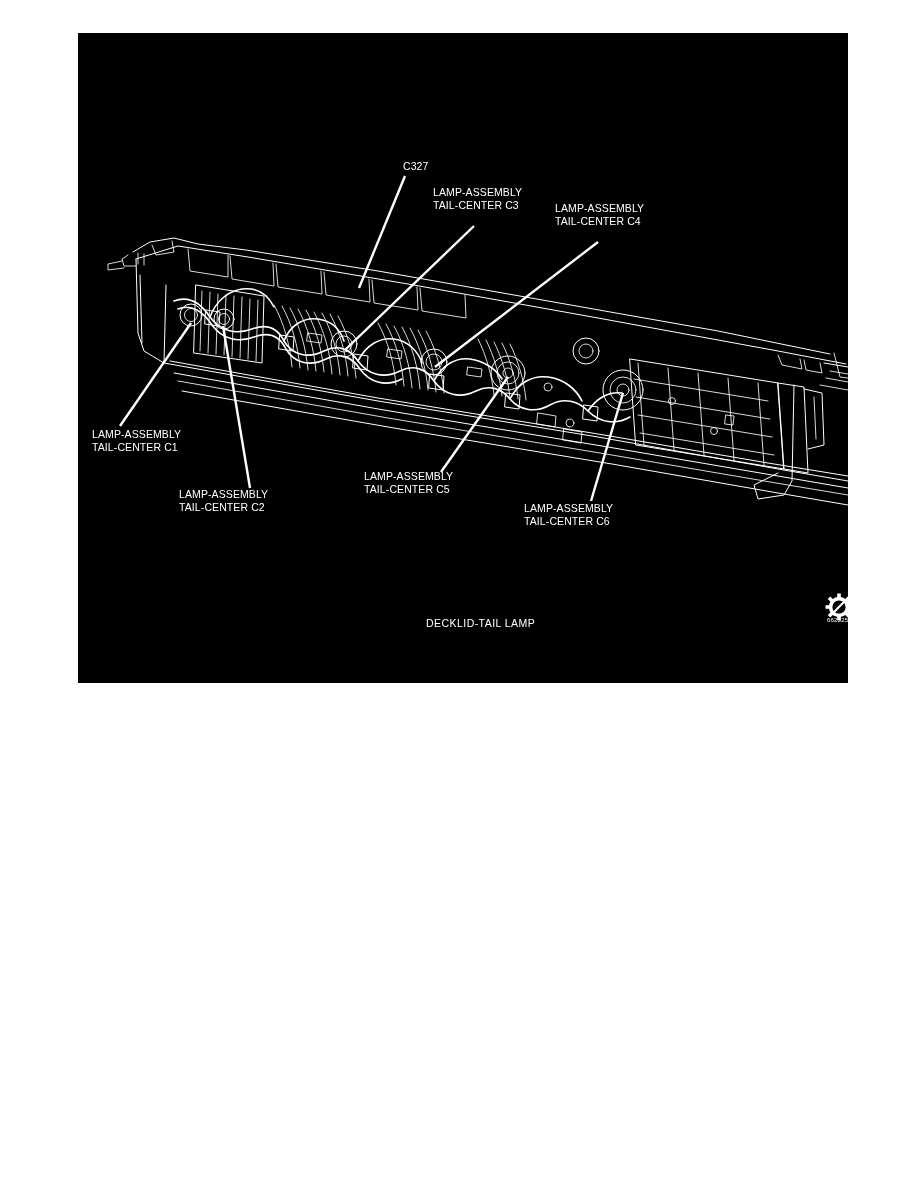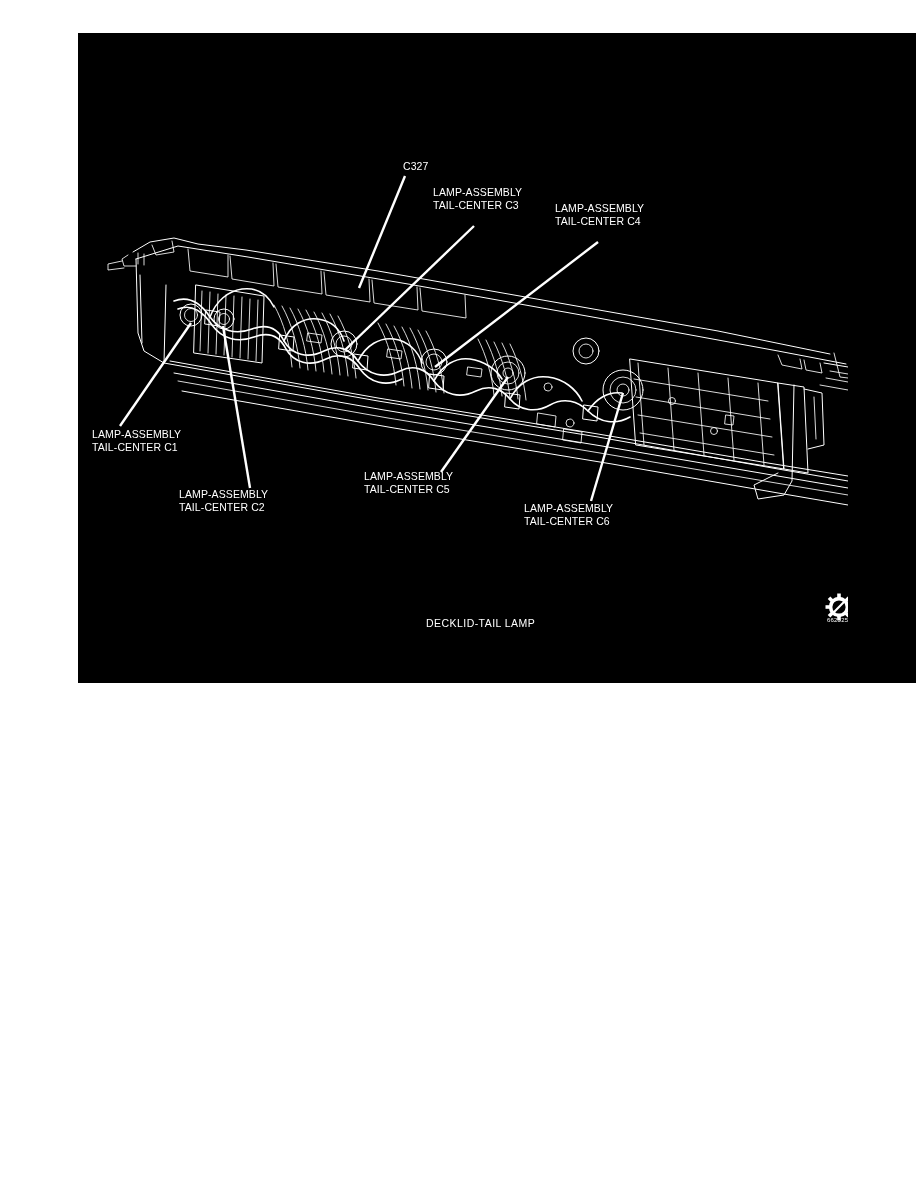--- a/index.html
+++ b/index.html
@@ -14,21 +14,21 @@
     position: relative;
     font-family: "Liberation Sans", sans-serif;
     overflow: hidden;
   }
 
   
   #figure-panel {
     position: absolute;
     left: 78px;
     top: 33px;
-    width: 838px;
+    width: 770px;
     height: 650px;
     background: #000000;
     overflow: hidden;
   }
 
   
   #figure-svg {
     position: absolute;
     left: 0;
     top: 0;

